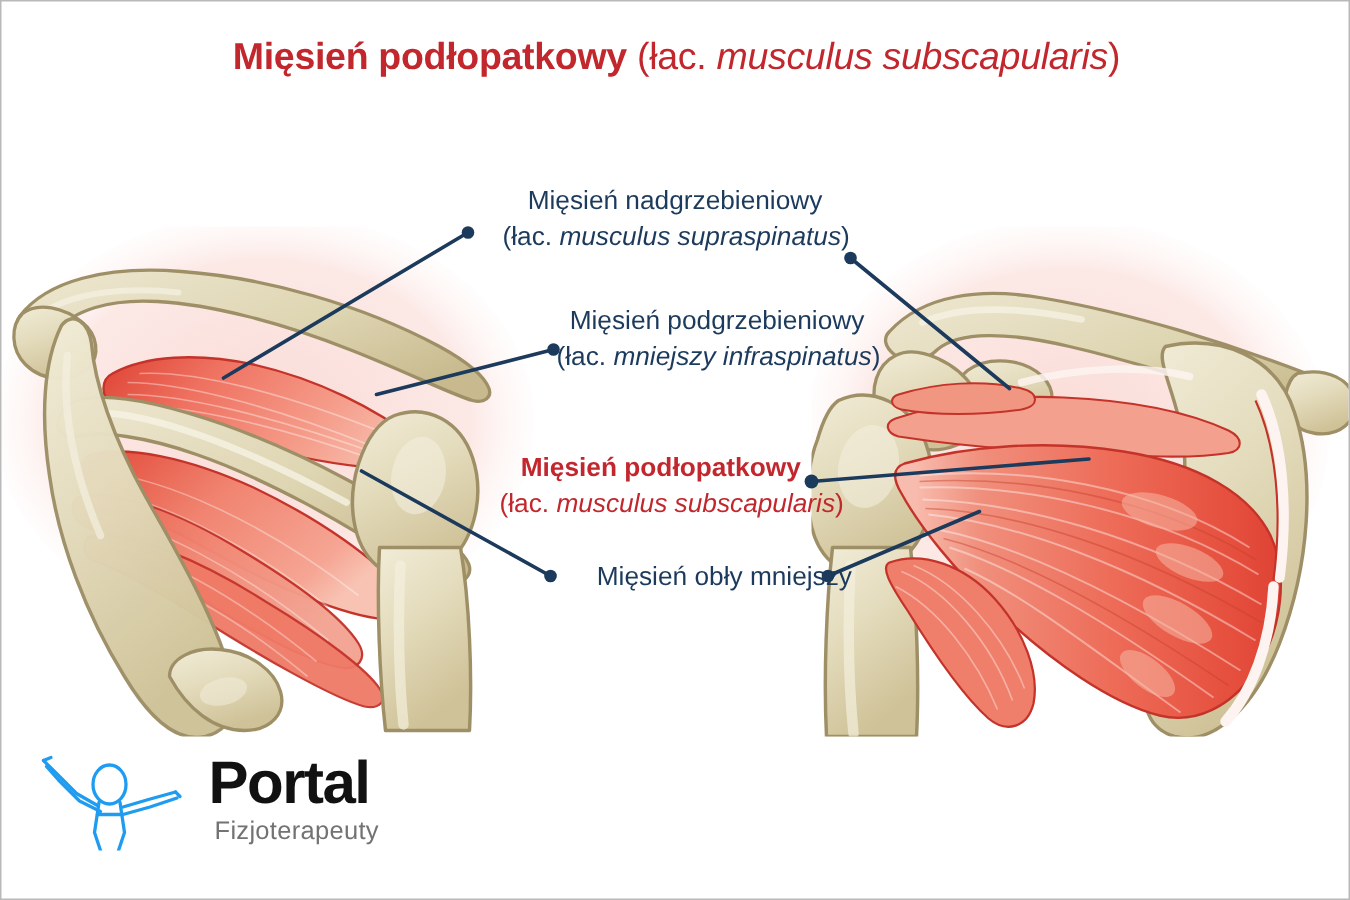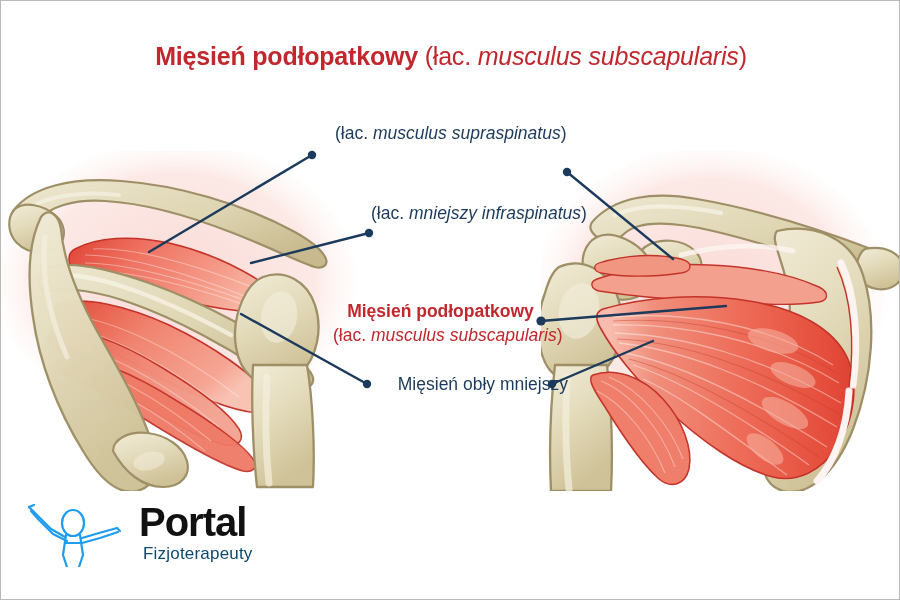--- a/index.html
+++ b/index.html
@@ -25,21 +25,20 @@
     left: 0;
     top: 22px;
     width: 900px;
     text-align: center;
     font-size: 25px;
     line-height: 30px;
     font-weight: bold;
     color: #c1272d;
     letter-spacing: -0.2px;
     white-space: nowrap;
-    margin-top: 18px;
   }
   #title .latin {
     font-weight: normal;
   }
   #title .latin em {
     font-style: italic;
   }
 
   
   .label {
@@ -96,21 +95,21 @@
     font-weight: bold;
     color: #111111;
     letter-spacing: -1px;
   }
   #logo-subtitle {
     position: absolute;
     left: 122px;
     top: 49px;
     font-size: 17px;
     line-height: 19px;
-    color: #0c4a6e;
+    color: #737373;
     letter-spacing: 0.2px;
   }
 </style>
 </head>
 <body>
 
 <div id="page">
 
   <div id="title">
     <span>Mięsień podłopatkowy</span><span class="latin"><span> (łac. </span><em>musculus subscapularis</em><span>)</span></span>
@@ -358,24 +357,26 @@
       </g>
 
       <g>
         <line x1="551" y1="383" x2="652" y2="340"></line>
         <circle cx="551" cy="383" r="4.2" stroke="none"></circle>
       </g>
     </g>
   </svg>
 
   <div class="label" id="label-supraspinatus">
+    <span class="l1">Mięsień nadgrzebieniowy</span>
     <span class="l2"><span>(łac. </span><em>musculus supraspinatus</em><span>)</span></span>
   </div>
 
   <div class="label" id="label-infraspinatus">
+    <span class="l1">Mięsień podgrzebieniowy</span>
     <span class="l2"><span>(łac. </span><em>mniejszy infraspinatus</em><span>)</span></span>
   </div>
 
   <div class="label highlight" id="label-subscapularis">
     <span class="l1">Mięsień podłopatkowy</span>
     <span class="l2"><span>(łac. </span><em>musculus subscapularis</em><span>)</span></span>
   </div>
 
   <div class="label" id="label-teresminor">
     <span class="l1">Mięsień obły mniejszy</span>

